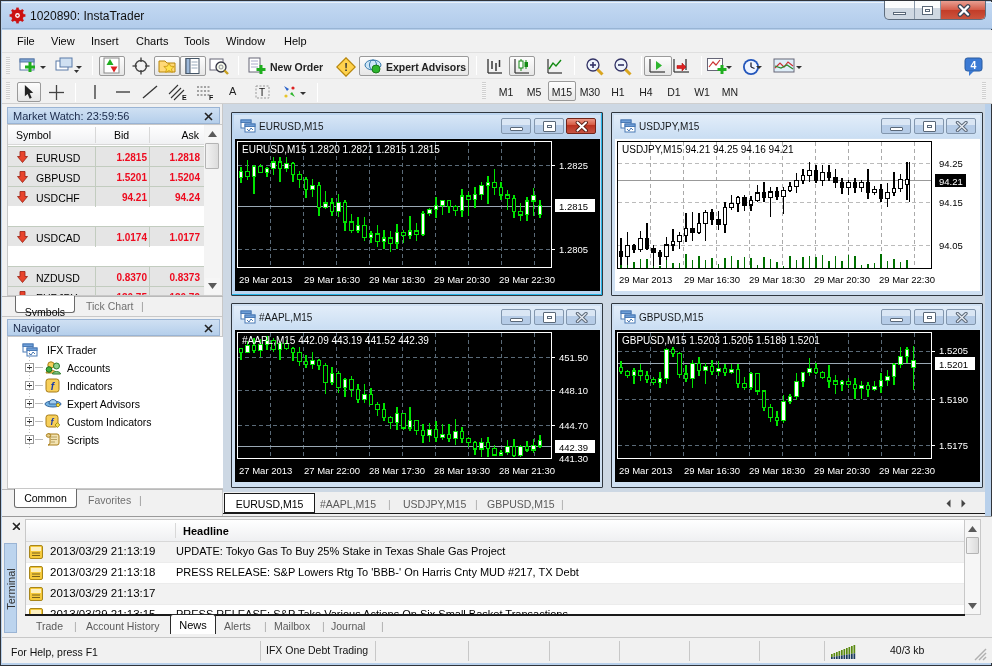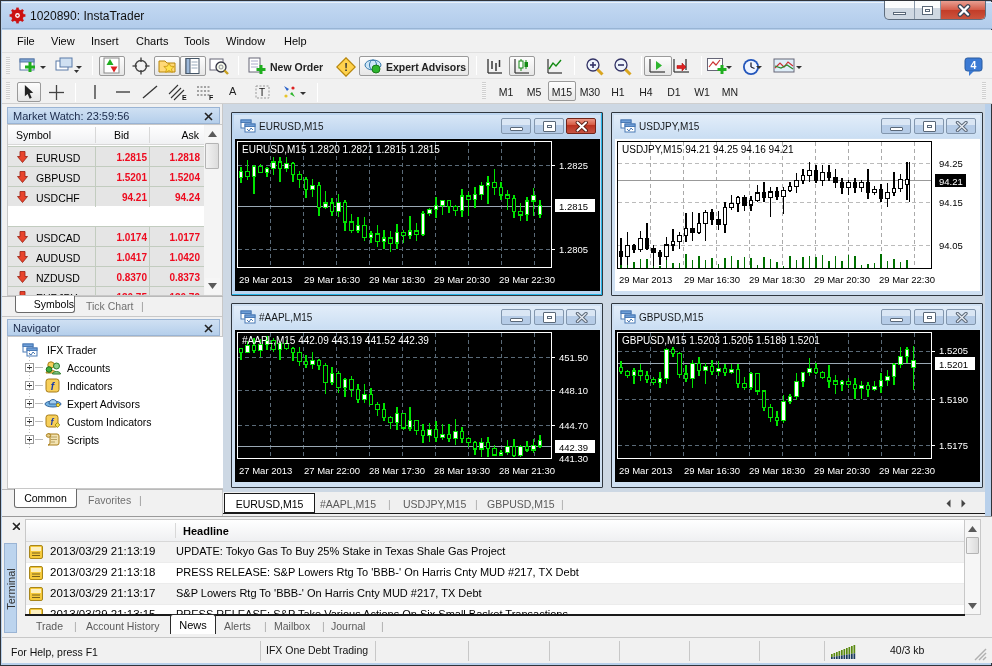--- a/index.html
+++ b/index.html
@@ -424,30 +424,20 @@
         <div class="mwrow" style="top:101px">
           <svg class="arrdn" viewBox="0 0 11 12">
             <path d="M3 0.5 h5 v5 h2.5 L5.5 11.5 L0.5 5.5 H3 z" fill="#e8432c" stroke="#9a2012" stroke-width="0.8"></path>
           </svg>
  <div class="mwsym">USDCAD</div>
           <div class="mwbid">1.0174</div>
           <div class="mwask">1.0177</div>
  <div class="abs" style="left:87px;top:0;width:1px;height:20px;background:#c2ccbf"></div>
  <div class="abs" style="left:141px;top:0;width:1px;height:20px;background:#c2ccbf"></div>
         </div>
-        <div class="mwrow" style="top:121px">
-          <svg class="arrdn" viewBox="0 0 11 12">
-            <path d="M3 0.5 h5 v5 h2.5 L5.5 11.5 L0.5 5.5 H3 z" fill="#e8432c" stroke="#9a2012" stroke-width="0.8"></path>
-          </svg>
- <div class="mwsym">AUDUSD</div>
-          <div class="mwbid">1.0417</div>
-          <div class="mwask">1.0420</div>
- <div class="abs" style="left:87px;top:0;width:1px;height:20px;background:#c2ccbf"></div>
- <div class="abs" style="left:141px;top:0;width:1px;height:20px;background:#c2ccbf"></div>
-        </div>
         <div class="mwrow" style="top:141px">
           <svg class="arrdn" viewBox="0 0 11 12">
             <path d="M3 0.5 h5 v5 h2.5 L5.5 11.5 L0.5 5.5 H3 z" fill="#e8432c" stroke="#9a2012" stroke-width="0.8"></path>
           </svg>
  <div class="mwsym">NZDUSD</div>
           <div class="mwbid">0.8370</div>
           <div class="mwask">0.8373</div>
  <div class="abs" style="left:87px;top:0;width:1px;height:20px;background:#c2ccbf"></div>
  <div class="abs" style="left:141px;top:0;width:1px;height:20px;background:#c2ccbf"></div>
         </div>
@@ -469,21 +459,21 @@
           </svg>
         </div>
  <div class="abs" style="left:1px;top:18px;width:14px;height:26px;background:linear-gradient(90deg,#f2f2f2,#dcdcdc);border:1px solid #b4b4b4;border-radius:1px"></div>
  <div class="abs" style="left:1px;bottom:1px;width:15px;height:16px;background:#f6f6f6">
           <svg width="9" height="6" style="position:absolute;left:3px;top:5px">
             <path d="M4.5 6 L9 0 L0 0 z" fill="#5a5a5a"></path>
           </svg>
         </div>
 </div>
       <div class="abs" style="left:0px;top:192px;width:221px;height:21px;border-top:1px solid #b9b9b9">
- <div class="abs" style="left:13px;top:-1px;width:60px;height:17px;background:#fff;border:1px solid #6a6a6a;border-top:none;border-radius:0 0 3px 3px;font-size:10.5px;color:#000;text-align:right;padding-top:2px">Symbols</div>
+ <div class="abs" style="left:13px;top:-1px;width:60px;height:17px;background:#fff;border:1px solid #6a6a6a;border-top:none;border-radius:0 0 3px 3px;font-size:10.5px;color:#000;text-align:center;padding-top:10px">Symbols</div>
  <div class="abs" style="left:84px;top:3px;font-size:10.5px;color:#707070">Tick Chart</div>
  <div class="abs" style="left:139px;top:3px;font-size:10.5px;color:#9a9a9a">|</div>
 </div>
     </div>
     <div class="abs" style="left:1px;top:315px;width:221px;height:200px;background:#f1f1f1;border-right:1px solid #c8c8c8;border-top:1px solid #c8c8c8">
       <div class="abs" style="left:5px;top:2px;width:213px;height:17px;background:linear-gradient(#cfe0f3,#b5cfeb);border:1px solid #9ab4d4;
  font-size:11px;color:#1b2a4a;padding:2px 0 0 5px">Navigator
  <svg width="9" height="9" style="position:absolute;right:6px;top:4px">
           <g stroke="#222" stroke-width="1.6">
             <line x1="1" y1="1" x2="8" y2="8"></line>
@@ -1315,21 +1305,20 @@
         <div class="news" style="top:64px;background:#f2f2f2">
           <svg class="newsico" viewBox="0 0 14 14">
             <rect x="0.5" y="0.5" width="13" height="13" rx="1.5" fill="#f5c93a" stroke="#a8861a"></rect>
 <rect x="2" y="2" width="10" height="4" fill="#fdf0c0"></rect>
 <g stroke="#7a621a" stroke-width="1">
               <line x1="3" y1="8" x2="11" y2="8"></line>
               <line x1="3" y1="10.5" x2="11" y2="10.5"></line>
             </g>
           </svg>
  <div class="ntime">2013/03/29 21:13:17</div>
-          <div class="nhead">S&amp;P Lowers Rtg To 'BBB-' On Harris Cnty MUD #217, TX Debt</div>
         </div>
         <div class="news" style="top:85px;background:#ffffff">
           <svg class="newsico" viewBox="0 0 14 14">
             <rect x="0.5" y="0.5" width="13" height="13" rx="1.5" fill="#f5c93a" stroke="#a8861a"></rect>
 <rect x="2" y="2" width="10" height="4" fill="#fdf0c0"></rect>
 <g stroke="#7a621a" stroke-width="1">
               <line x1="3" y1="8" x2="11" y2="8"></line>
               <line x1="3" y1="10.5" x2="11" y2="10.5"></line>
             </g>
           </svg>

